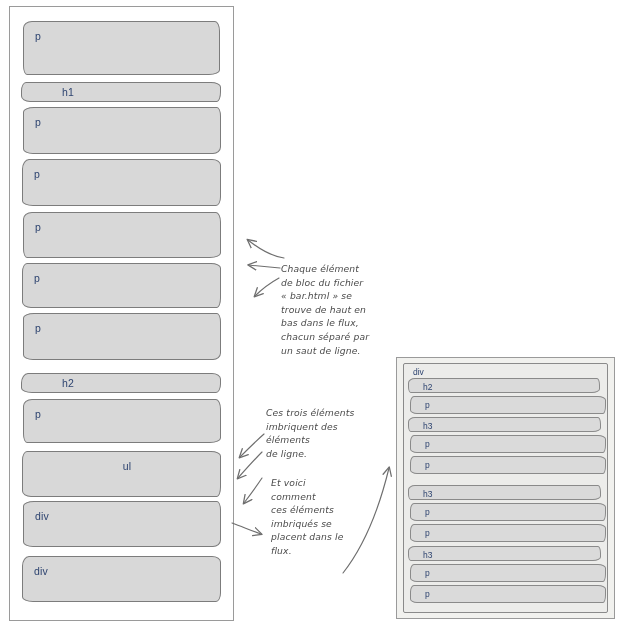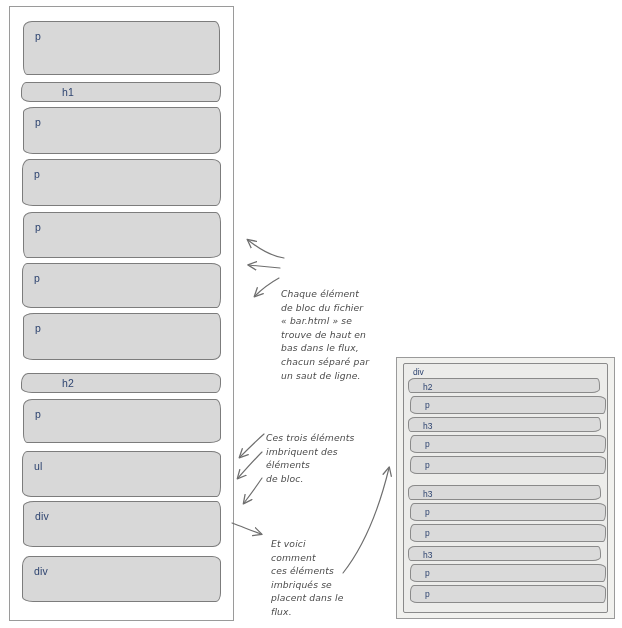--- a/index.html
+++ b/index.html
@@ -87,21 +87,20 @@
   
   .note {
     position: absolute;
     color: #4b4b4b;
     font-family: "DejaVu Sans", sans-serif;
     font-size: 9.2px;
     line-height: 13.6px;
     letter-spacing: 0.15px;
     white-space: pre-line;
     font-style: italic;
-    margin-top: 25px;
   }
 
   
   #arrows {
     position: absolute;
     left: 0; top: 0;
     width: 622px; height: 628px;
     pointer-events: none;
   }
 </style>
@@ -140,21 +139,21 @@
     </div>
 
     <div class="box r4 thin" style="left:11px; top:366px; width:200px; height:20px;">
       <span class="lbl">h2</span>
     </div>
 
     <div class="box r1" style="left:13px; top:392px; width:198px; height:44px;">
       <span class="lbl">p</span>
     </div>
 
-    <div class="box r2" style="left:12px; top:444px; width:199px; height:46px;">
+    <div class="box r2" style="left:12px; top:444px; width:199px; height:46px;text-align:center;">
       <span class="lbl">ul</span>
     </div>
 
     <div class="box r3" style="left:13px; top:494px; width:198px; height:46px;">
       <span class="lbl">div</span>
     </div>
 
     <div class="box r4" style="left:12px; top:549px; width:199px; height:46px;">
       <span class="lbl">div</span>
     </div>
@@ -229,22 +228,22 @@
   <div class="note" style="left:281px; top:262px; width:96px;">Chaque élément
 de bloc du fichier
 « bar.html » se
 trouve de haut en
 bas dans le flux,
 chacun séparé par
 un saut de ligne.</div>
 
   <div class="note" style="left:266px; top:406px; width:116px;">Ces trois éléments
 imbriquent des éléments
-de bloc.</div>
-
-  <div class="note" style="left:271px; top:512px; width:94px;">Et voici
+de ligne.</div>
+
+  <div class="note" style="left:271px; top:476px; width:94px;">Et voici
 comment
 ces éléments
 imbriqués se
 placent dans le
 flux.</div>
 
 </div>
 
 </body></html>

